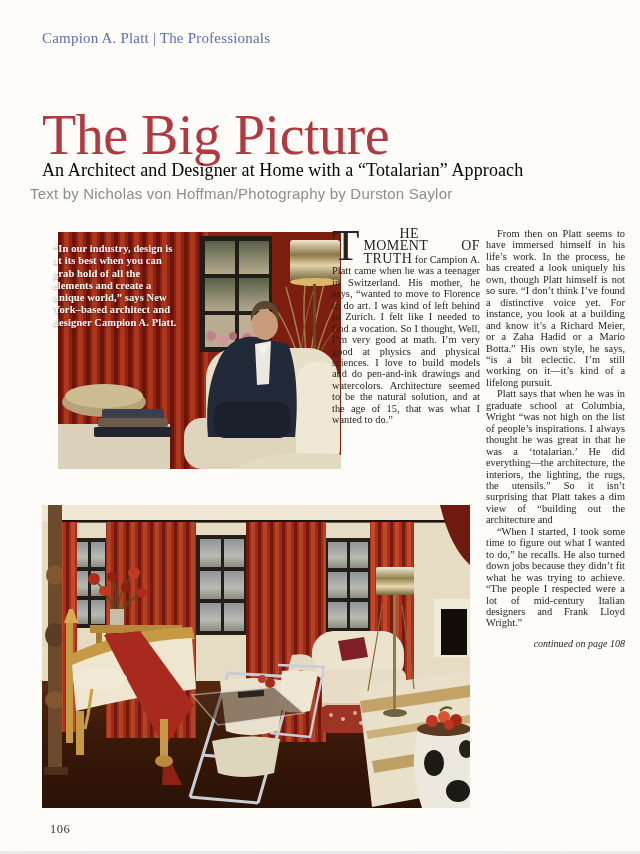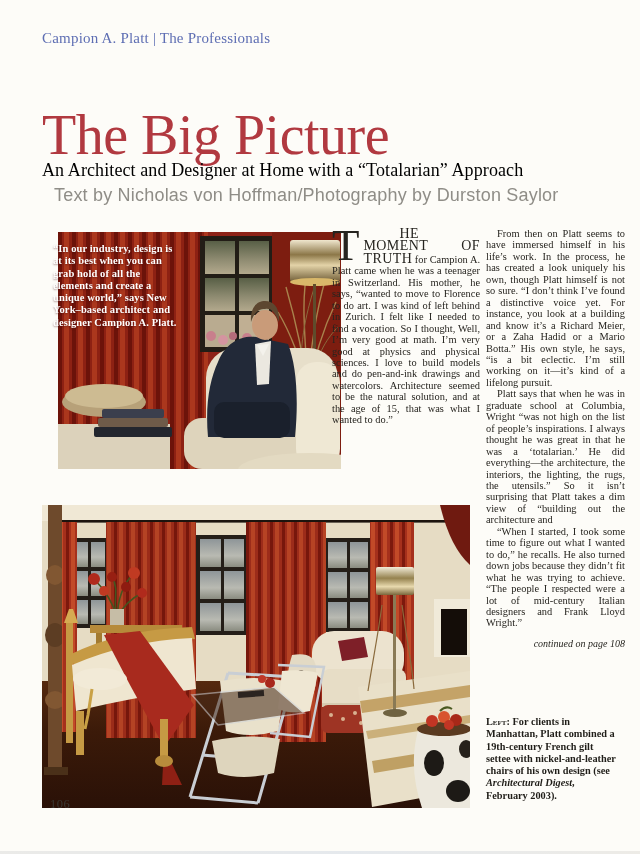--- a/index.html
+++ b/index.html
@@ -20,23 +20,23 @@
   .title{
     position:absolute;left:31px;top:96px;margin:11px;
     font-size:56px;font-weight:400;color:#b13940;letter-spacing:-.5px;
     line-height:1;
   }
   .subtitle{
     position:absolute;left:42px;top:160px;
     font-size:18px;color:#000000;letter-spacing:.1px;
   }
   .byline{
-    position:absolute;left:54px;top:185px;
+    position:absolute;left:30px;top:185px;
     font-family:"Liberation Sans", sans-serif;
-    font-size:18px;color:#8f8d87;letter-spacing:.2px;
+    font-size:15px;color:#8f8d87;letter-spacing:.2px;
   }
 
   figure{margin:0;padding:0;}
   .photo-top{position:absolute;left:42px;top:232px;width:283px;height:237px;padding-left:16px;}
   .photo-bottom{position:absolute;left:42px;top:505px;width:428px;height:303px;}
   .photo-top svg,.photo-bottom svg{display:block;}
 
   .photo-quote{
     position:absolute;left:11px;top:11px;width:128px;
     color:#fff;font-weight:bold;font-size:10.5px;line-height:12.3px;
@@ -60,21 +60,21 @@
 
   .caption{
     position:absolute;left:486px;top:716px;width:132px;
     font-size:10.3px;line-height:12.3px;font-weight:bold;color:#201e19;
     text-align:left;
   }
   .cap-lead{font-variant:small-caps;}
   .caption i{font-weight:bold;}
 
   .folio{
-    position:absolute;left:50px;top:797px;
+    position:absolute;left:50px;top:822px;
     font-size:12.5px;color:#3a3833;letter-spacing:.5px;
   }
   .scan-edge{
     position:absolute;left:0;bottom:0;width:640px;height:3px;
     background:linear-gradient(to right,#e6e6e4,#dfe4ea 55%,#e9e7e2);
     opacity:.8;
   }
 </style>
 </head>
 <body>
@@ -326,19 +326,16 @@
         <path d="M340,100 C336,130 330,160 326,186 M360,100 C364,130 370,160 372,184" stroke="#8a6a3c" stroke-width="1.2" fill="none"></path>
       </g>
       <g>
         <rect x="392" y="94" width="36" height="58" fill="#f0ead9"></rect>
         <rect x="399" y="104" width="26" height="46" fill="#140d08"></rect>
       </g>
       <path d="M398,0 L428,0 L428,60 Q408,42 398,0 Z" fill="#6f1a10"></path>
     </svg>
   </figure>
 
-  <div class="caption">
-    <span class="cap-lead">Left:</span><span> For clients in Manhattan, Platt combined a 19th-century French gilt settee with nickel-and-leather chairs of his own design (see </span><i>Architectural Digest</i><span>, February 2003).</span>
-  </div>
 
   <div class="folio">106</div>
   <div class="scan-edge"></div>
 </div>
 
 </body></html>

